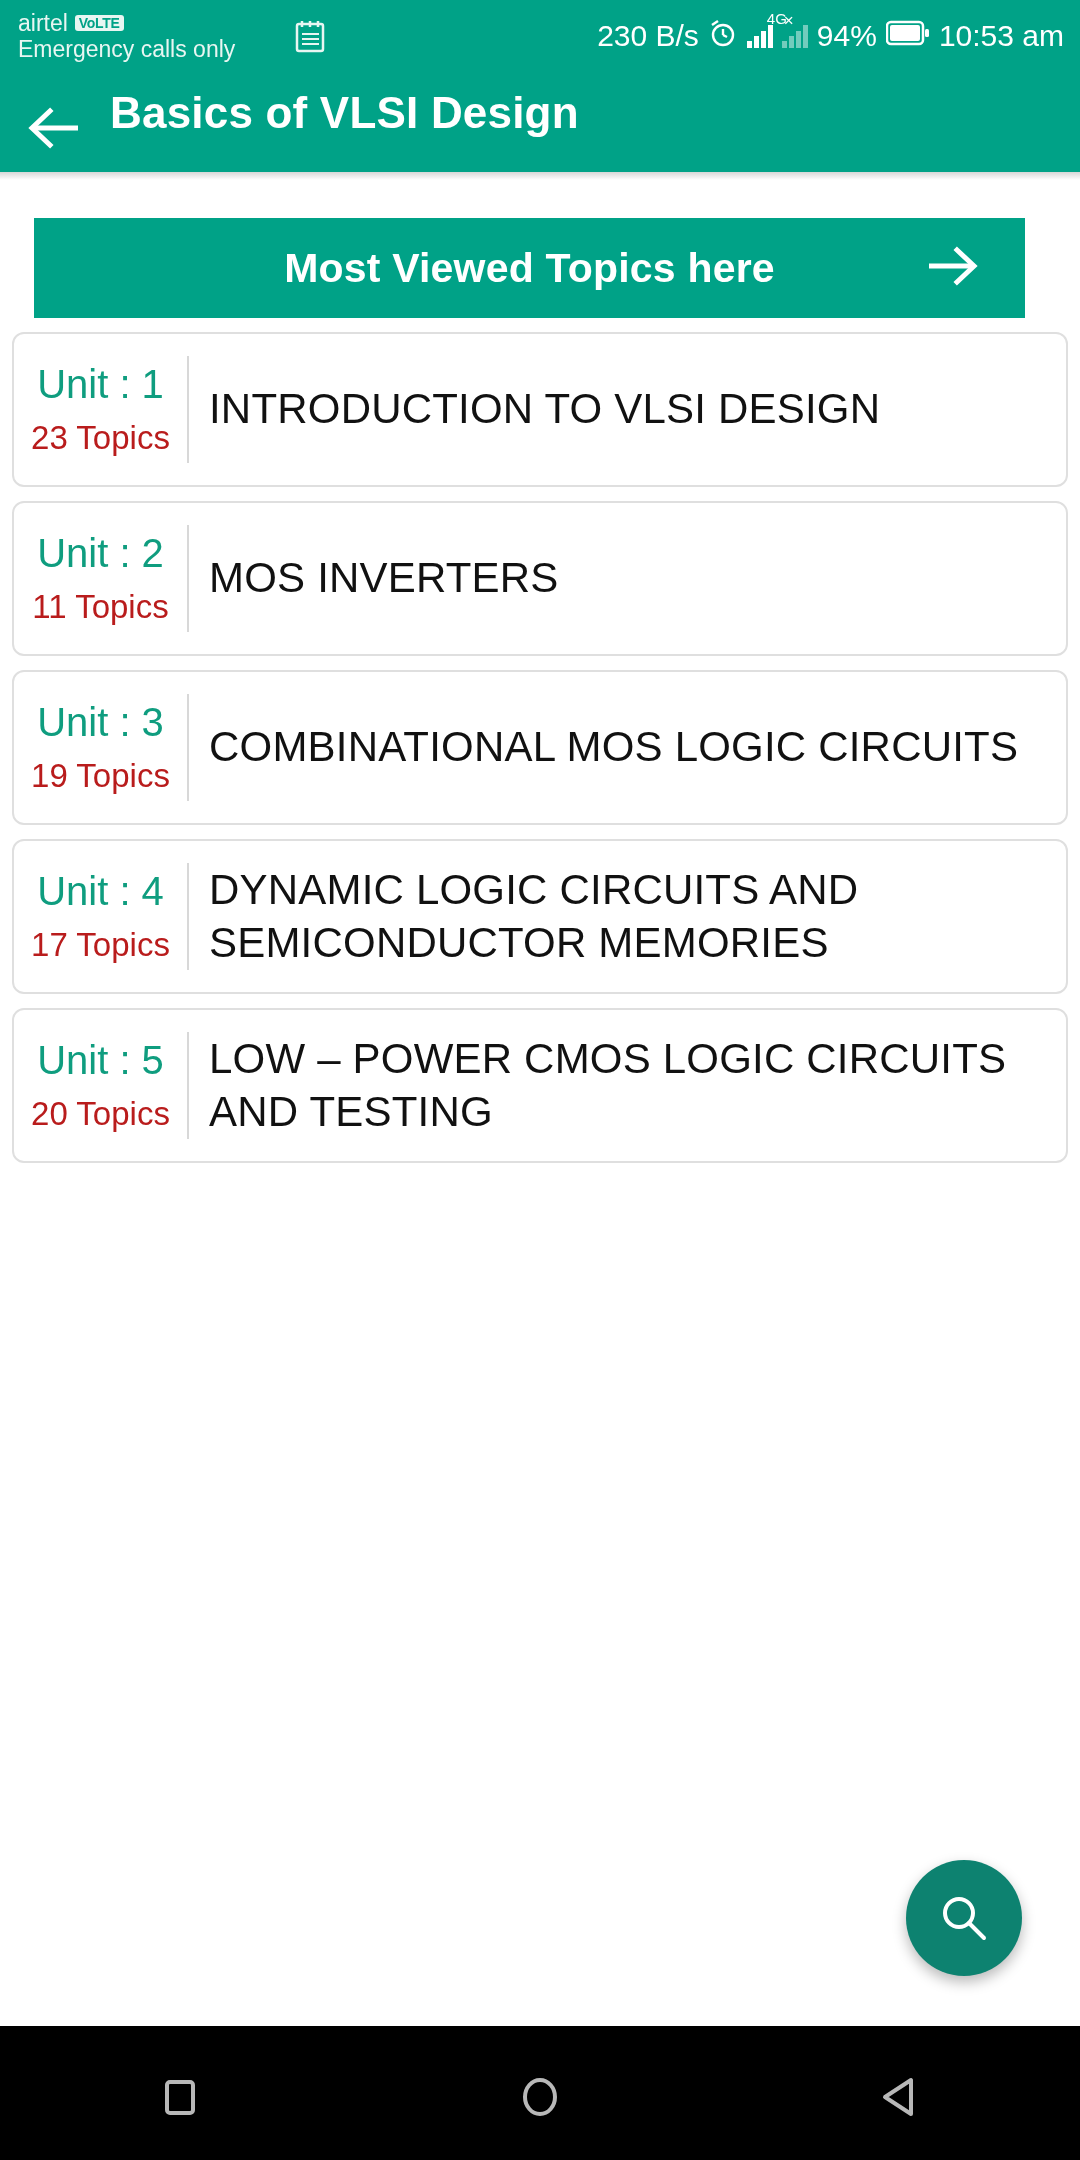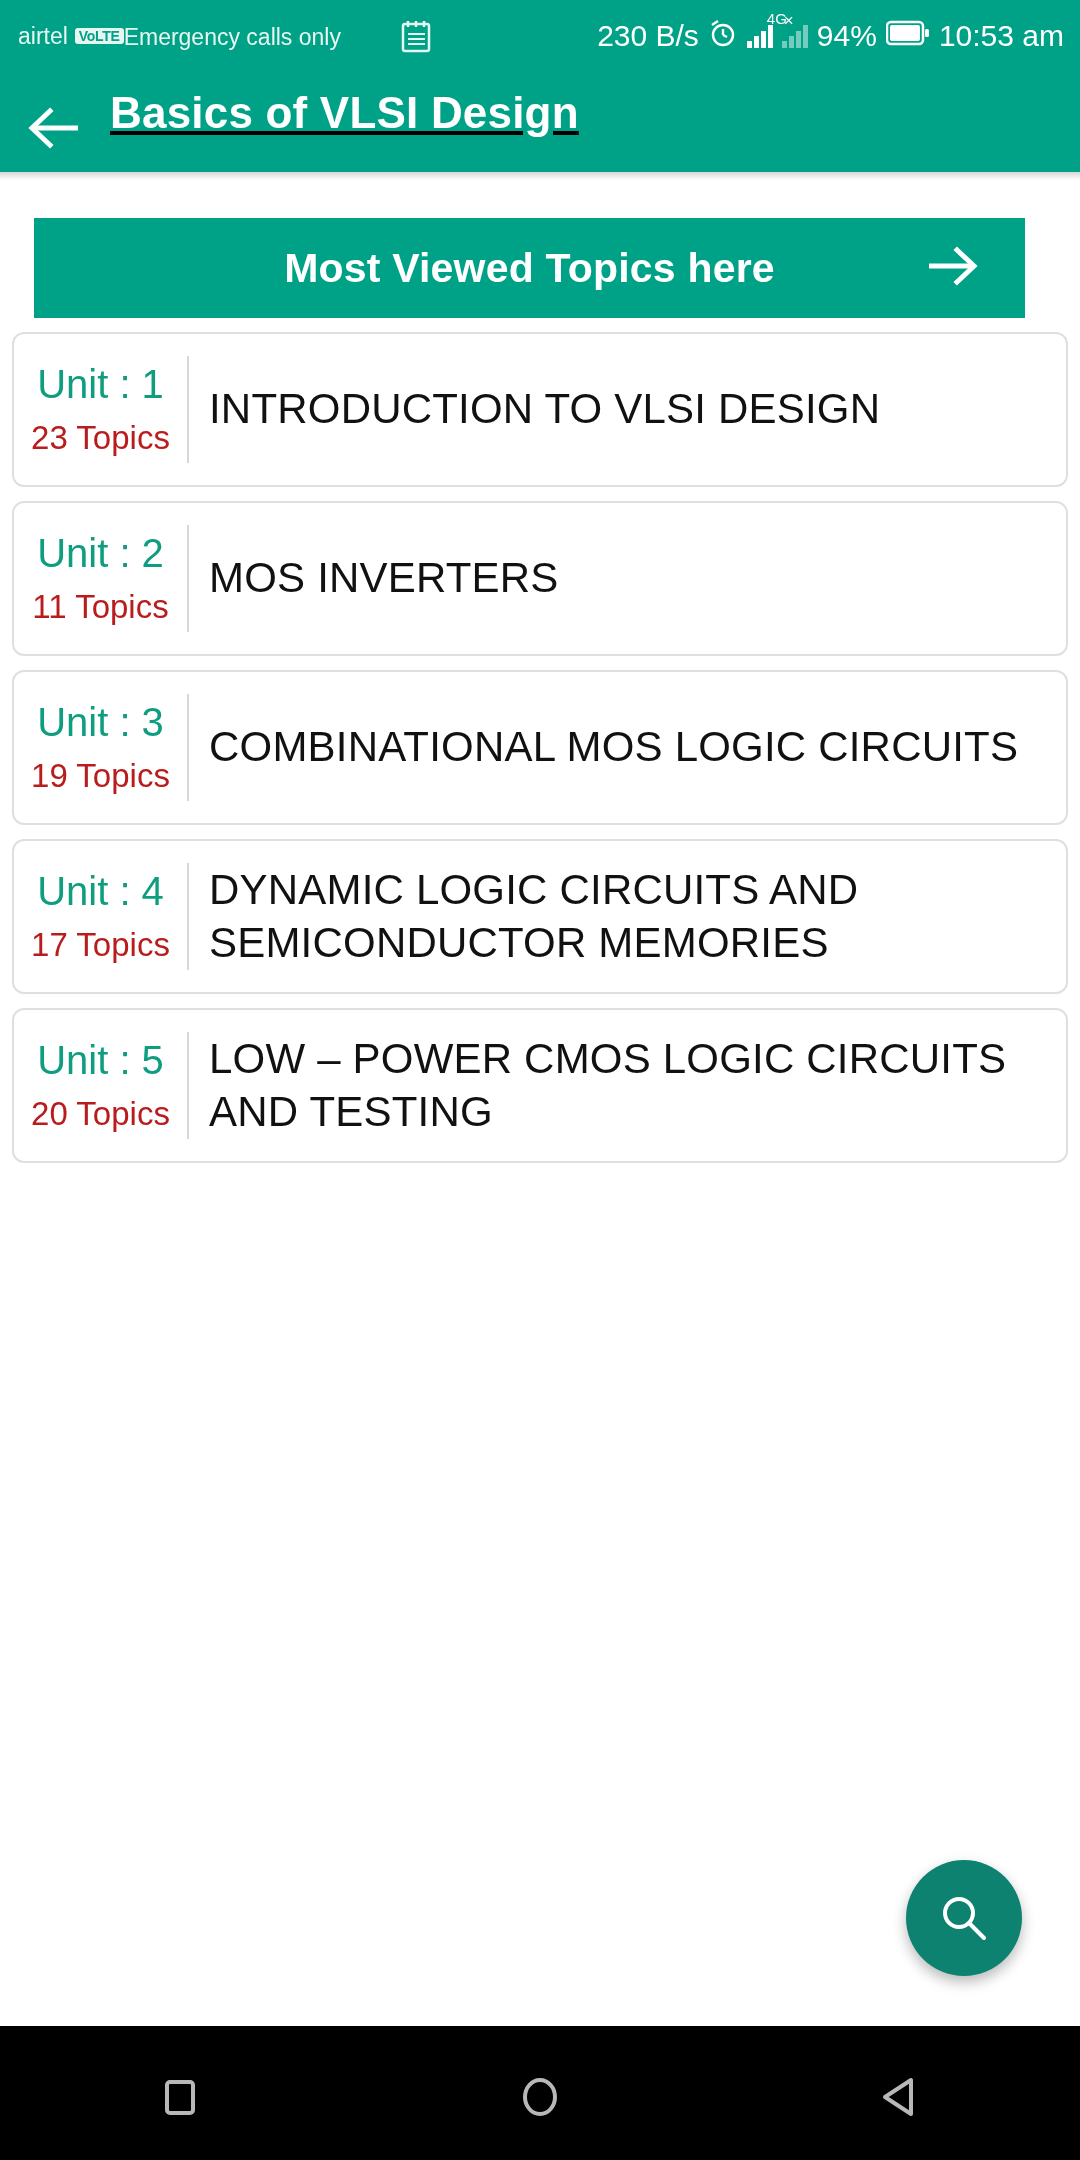--- a/index.html
+++ b/index.html
@@ -10,21 +10,21 @@
     overflow:hidden;
   }
   .phone { position:relative; width:1080px; height:2160px; background:#ffffff; }
 
   
   .statusbar {
     height:72px; background:#00A287; color:#ffffff;
     display:flex; align-items:center; padding:0 18px;
     position:relative;
   }
-  .sb-left { display:flex; flex-direction:row; justify-content:center; line-height:1.05; }
+  .sb-left { display:flex; flex-direction:column; justify-content:center; line-height:1.05; }
   .sb-carrier-row { display:flex; align-items:center; gap:7px; }
   .sb-carrier { font-size:23px; color:#e8f6f2; }
   .sb-volte {
     font-size:14px; font-weight:bold; color:#00A287;
     background:#e8f6f2; border-radius:3px; padding:1px 4px; letter-spacing:-0.3px;
   }
   .sb-emerg { font-size:23px; color:#e8f6f2; margin-top:2px; }
   .sb-calendar { margin-left:60px; display:flex; align-items:center; }
   .sb-right {
     position:absolute; right:16px; top:0; height:72px;
@@ -44,21 +44,21 @@
 
   
   .appbar {
     height:100px; background:#00A287; position:relative;
     display:flex; align-items:flex-start; padding-top:12px;
   }
   .back-btn {
     width:110px; height:88px; display:flex; align-items:center; justify-content:center;
     cursor:pointer;
   }
-  .titles { display:flex; flex-direction:column; justify-content:center; padding-top:4px;text-decoration:underline; }
+  .titles { display:flex; flex-direction:column; justify-content:center; padding-top:4px; }
   .app-title { font-size:44px; font-weight:bold; color:#ffffff; line-height:1.12; letter-spacing:0.2px; }
   .app-sub { font-size:37px; color:#c9e9e1; line-height:1.2; margin-top:4px; }
   .appbar-shadow { height:8px; background:linear-gradient(to bottom, rgba(0,0,0,0.16), rgba(0,0,0,0)); }
 
   
   .content { position:relative; background:#ffffff; height:1846px; overflow:hidden; }
 
   .banner {
     margin:38px 55px 0 34px; height:100px; background:#00A287;
     display:flex; align-items:center; justify-content:center;

